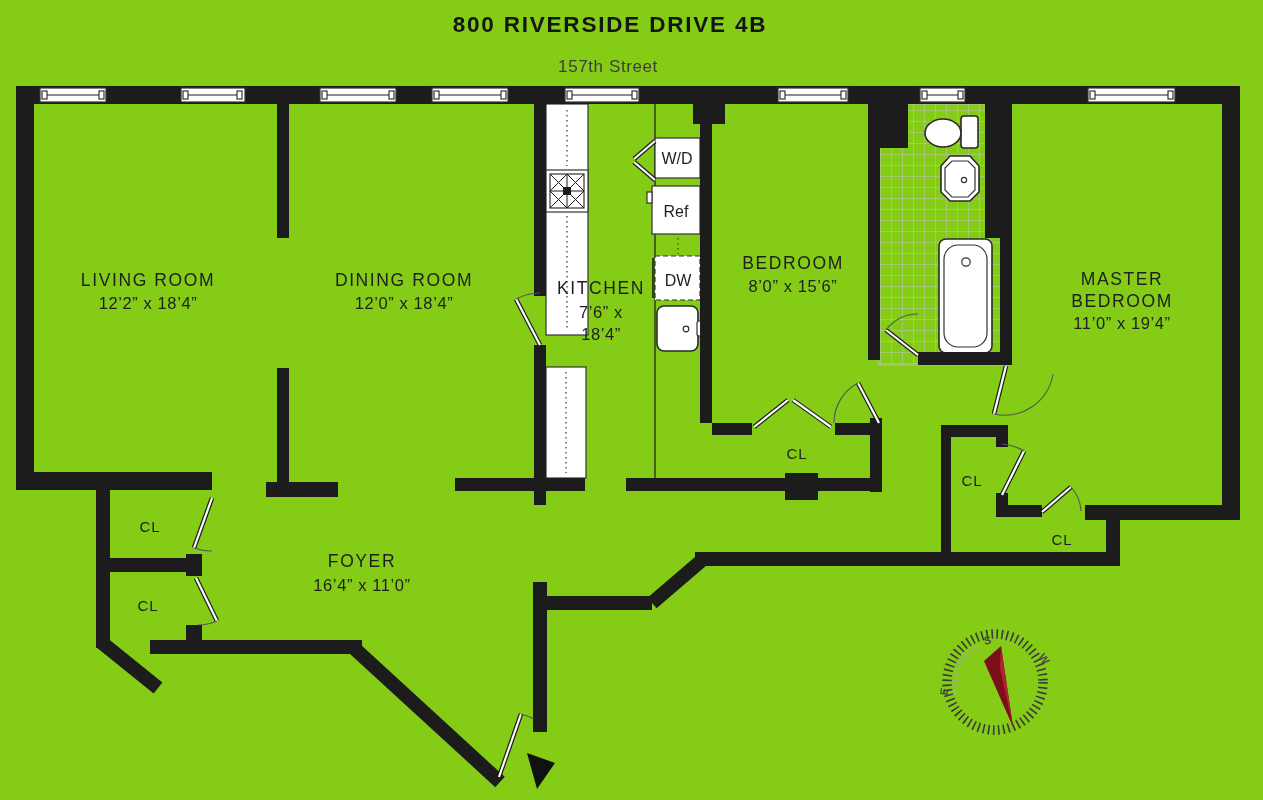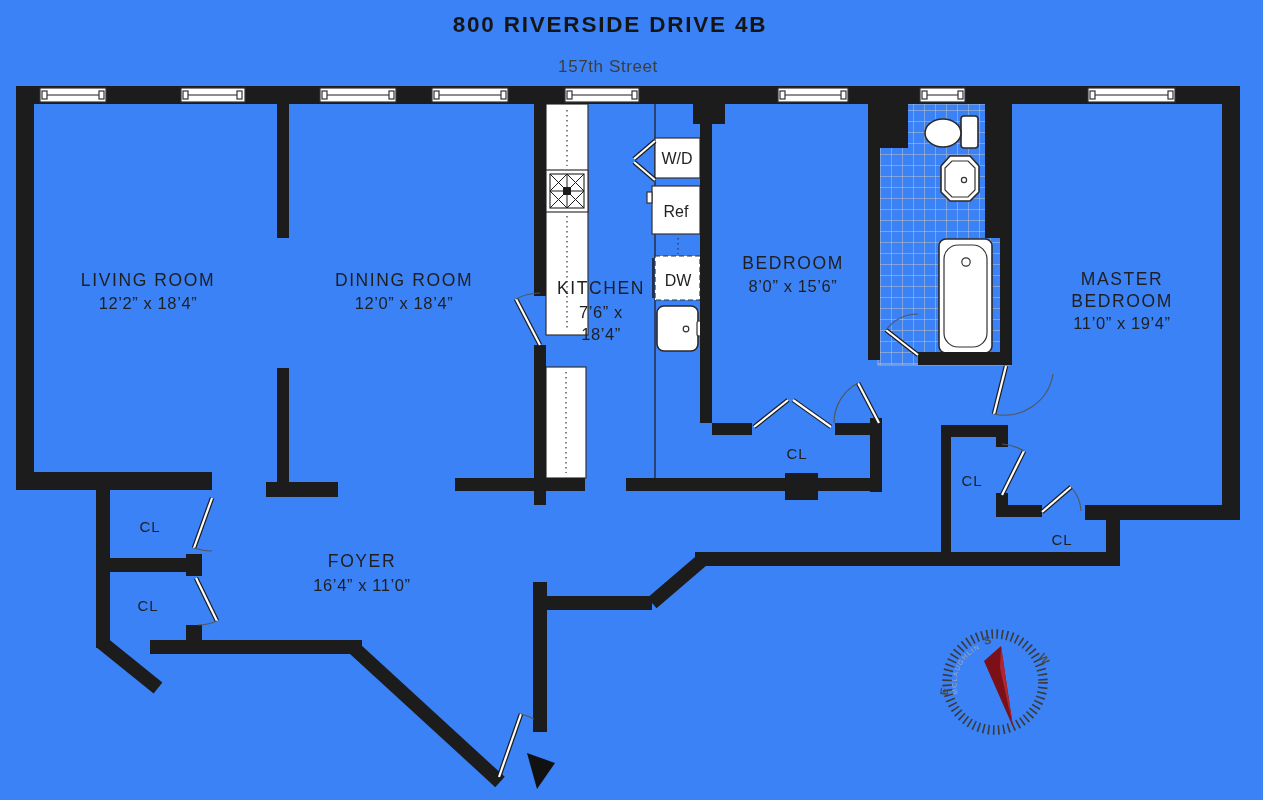--- a/index.html
+++ b/index.html
@@ -1,16 +1,16 @@
 <!DOCTYPE html>
 <html><head>
 <meta charset="utf-8">
 <style>
   html,body{margin:0;padding:0;background:#ffffff;}
-  .canvas{position:relative;width:1263px;height:800px;background:#3b82f6;overflow:hidden;
+  .canvas{position:relative;width:1263px;height:800px;background:#84cc16;overflow:hidden;
           font-family:"Liberation Sans", sans-serif;}
   svg{display:block;}
   .wall{fill:#1c1c1c;stroke:none;}
   .wallstroke{stroke:#1c1c1c;fill:none;}
   .fixture{fill:#ffffff;stroke:#2a2a2a;stroke-width:1.6;}
   .thin{fill:#ffffff;stroke:#333333;stroke-width:1.2;}
   .dash{stroke:#333;stroke-width:1.2;fill:#fff;stroke-dasharray:5 3;}
   .dots{stroke:#333;stroke-width:1.2;fill:none;stroke-dasharray:1.5 3.5;}
   .arc{stroke:#555;stroke-width:1.1;fill:none;}
   .leaf-b{stroke:#1c1c1c;stroke-width:4.6;fill:none;}

